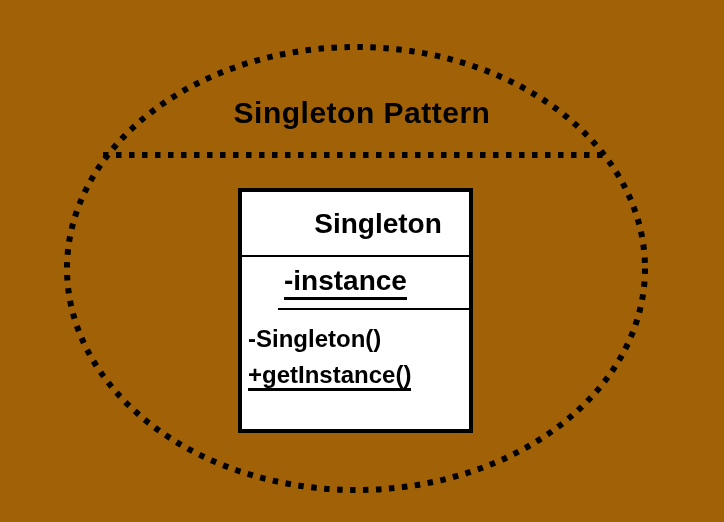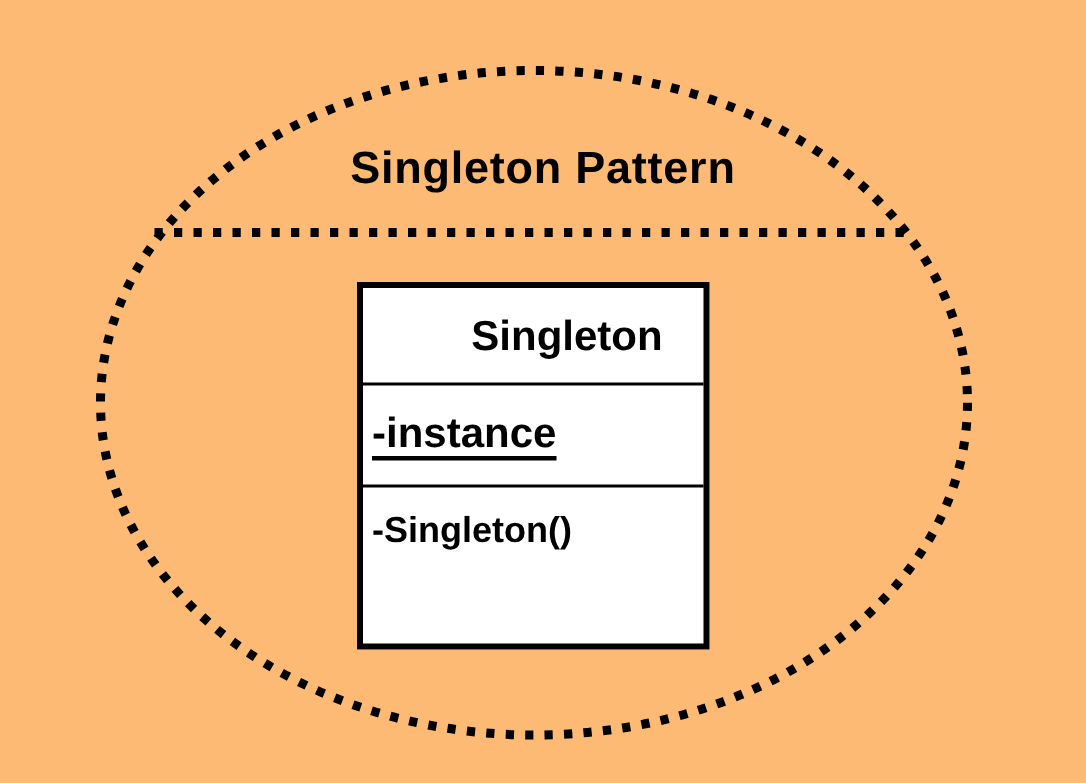--- a/index.html
+++ b/index.html
@@ -4,21 +4,21 @@
 <style>
   html, body {
     margin: 0;
     padding: 0;
     background: #ffffff;
   }
   .stage {
     position: relative;
     width: 724px;
     height: 522px;
-    background: #fdba74;
+    background: #a16207;
     overflow: hidden;
     font-family: "Liberation Sans", sans-serif;
     color: #000000;
   }
   .bg-svg {
     position: absolute;
     left: 0;
     top: 0;
     width: 724px;
     height: 522px;
@@ -53,27 +53,28 @@
   .compartment.name {
     height: 65px;
     border-bottom: 2px solid #000000;
     display: flex;
     align-items: center;
     justify-content: center;
     font-size: 28px;
     font-weight: bold;
   }
   .compartment.attrs {
-    height: 68px;
+    height: 53px;
     border-bottom: 2px solid #000000;
     display: flex;
     align-items: center;
     padding-left: 6px;
     font-size: 28px;
     font-weight: bold;
+    margin-left: 36px;
   }
   .compartment.methods {
     flex: 1;
     padding: 11px 0 0 6px;
     font-size: 24px;
     font-weight: bold;
     line-height: 37px;
   }
   .member {
     display: inline-block;
@@ -107,17 +108,20 @@
     </div>
 
     <div class="compartment attrs">
       <span class="member underlined">-instance</span>
     </div>
 
     <div class="compartment methods">
       <div class="method-line">
         <span class="member">-Singleton()</span>
       </div>
+      <div class="method-line">
+        <span class="member underlined">+getInstance()</span>
+      </div>
     </div>
 
   </div>
 
 </div>
 
 </body></html>

